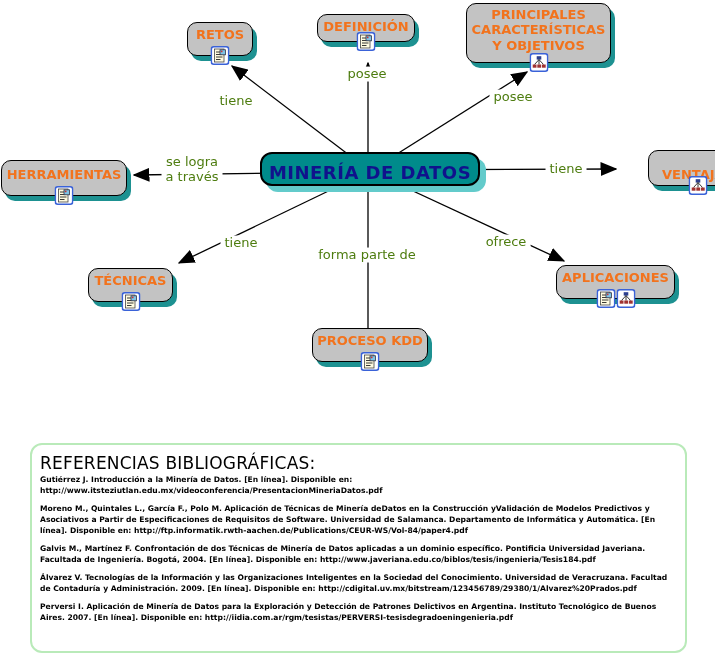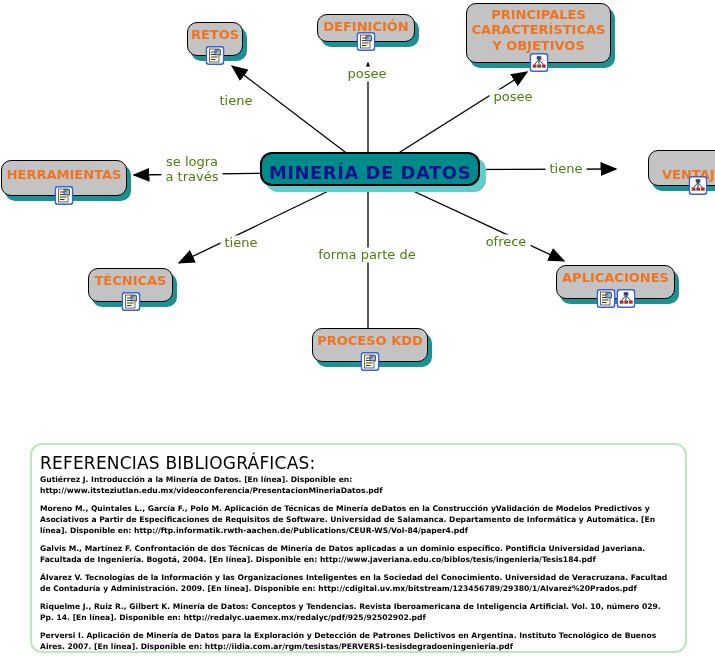--- a/index.html
+++ b/index.html
@@ -92,21 +92,21 @@
 a través</div>
   <div class="edge-label" style="left:566px;top:169px">tiene</div>
   <div class="edge-label" style="left:241px;top:243px">tiene</div>
   <div class="edge-label" style="left:367px;top:255px">forma parte de</div>
   <div class="edge-label" style="left:506px;top:242px">ofrece</div>
 
   <div class="node center" style="left:260px;top:152px;width:220px;height:34px">
     <span>MINERÍA DE DATOS</span>
   </div>
 
-  <div class="node" style="left:187px;top:22px;width:56px;height:34px">
+  <div class="node" style="left:187px;top:22px;width:66px;height:34px">
     <span>RETOS</span>
     <span class="node-icons">
       <svg class="mini-icon" viewBox="0 0 19 19">
         <rect x="0.8" y="0.8" width="17.4" height="17.4" rx="2.5" fill="#fff" stroke="#3a62d8" stroke-width="1.6"></rect>
         <rect x="4" y="3" width="9.5" height="13" fill="#fffbe0" stroke="#444" stroke-width="0.8"></rect>
         <line x1="5.5" y1="6" x2="12" y2="6" stroke="#222" stroke-width="0.9"></line>
         <line x1="5.5" y1="8.5" x2="12" y2="8.5" stroke="#222" stroke-width="0.9"></line>
         <line x1="5.5" y1="11" x2="12" y2="11" stroke="#222" stroke-width="0.9"></line>
         <line x1="5.5" y1="13.5" x2="10" y2="13.5" stroke="#222" stroke-width="0.9"></line>
         <rect x="9.5" y="3.8" width="5.5" height="5" fill="#7fc4e8" stroke="#334" stroke-width="0.8"></rect>
@@ -236,17 +236,16 @@
       </svg>
     </span>
   </div>
 
   <div class="references">
     <h2 class="ref-title">REFERENCIAS BIBLIOGRÁFICAS:</h2>
     <p>Gutiérrez J. Introducción a la Minería de Datos. [En línea]. Disponible en: http://www.itsteziutlan.edu.mx/videoconferencia/PresentacionMineriaDatos.pdf</p>
     <p>Moreno M., Quintales L., García F.,  Polo M. Aplicación de Técnicas de Minería deDatos en la Construcción yValidación de Modelos Predictivos y Asociativos a Partir de Especificaciones de Requisitos de Software. Universidad de Salamanca. Departamento de Informática y Automática. [En línea]. Disponible en: http://ftp.informatik.rwth-aachen.de/Publications/CEUR-WS/Vol-84/paper4.pdf</p>
     <p>Galvis M., Martínez F. Confrontación de dos Técnicas de Minería de Datos aplicadas a un dominio específico. Pontificia Universidad Javeriana. Facultada de Ingeniería. Bogotá, 2004. [En línea]. Disponible en: http://www.javeriana.edu.co/biblos/tesis/ingenieria/Tesis184.pdf</p>
     <p>Álvarez V. Tecnologías de la Información y las Organizaciones Inteligentes en la Sociedad del Conocimiento. Universidad de Veracruzana. Facultad de Contaduría y Administración. 2009. [En línea]. Disponible en: http://cdigital.uv.mx/bitstream/123456789/29380/1/Alvarez%20Prados.pdf</p>
-    <p>Riquelme J., Ruiz R., Gilbert K. Minería de Datos: Conceptos y Tendencias. Revista Iberoamericana de Inteligencia Artificial. Vol. 10, número 029. Pp. 14. [En línea]. Disponible en: http://redalyc.uaemex.mx/redalyc/pdf/925/92502902.pdf</p>
     <p>Perversi I. Aplicación de Minería de Datos para la Exploración y Detección de Patrones Delictivos en Argentina. Instituto Tecnológico de Buenos Aires. 2007. [En línea]. Disponible en: http://iidia.com.ar/rgm/tesistas/PERVERSI-tesisdegradoeningenieria.pdf</p>
   </div>
 
 </div>
 
 </body></html>

